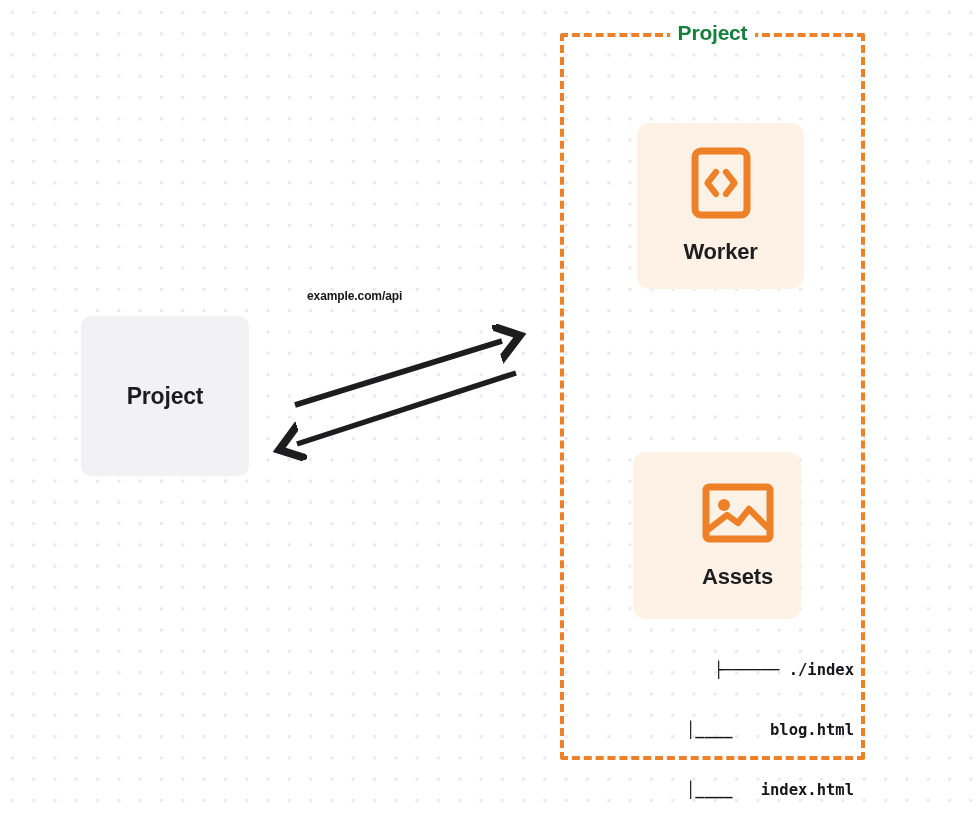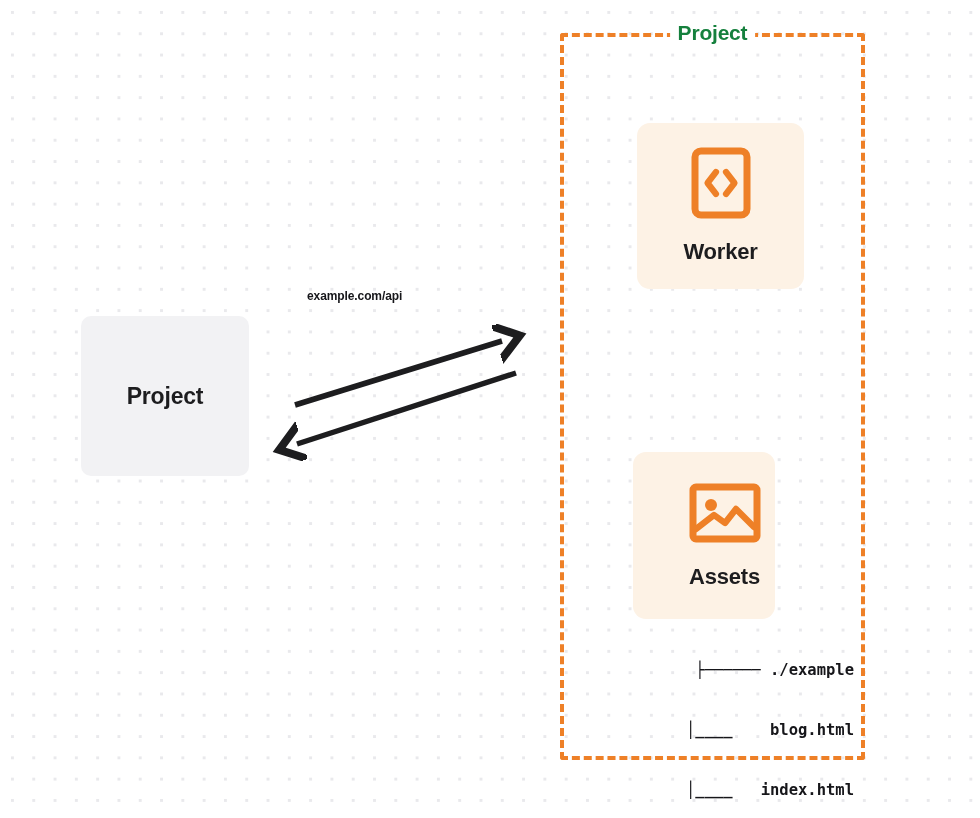--- a/index.html
+++ b/index.html
@@ -109,21 +109,21 @@
   #worker-card {
     left: 73px;
     top: 86px;
     width: 167px;
     height: 166px;
   }
 
   #assets-card {
     left: 69px;
     top: 415px;
-    width: 142px;
+    width: 168px;
     height: 167px;
     padding-left: 41px;
   }
 
   .service-card .card-icon {
     display: block;
     margin-bottom: 16px;
   }
 
   .service-card .card-title {
@@ -197,21 +197,21 @@
         <svg width="72" height="62" viewBox="0 0 72 62" aria-hidden="true">
           <rect x="4" y="5" width="64" height="52" rx="3" ry="3" fill="none" stroke="#ee8027" stroke-width="7"></rect>
           <circle cx="22" cy="23" r="6" fill="#ee8027"></circle>
           <path d="M 7 47 L 25 33 L 36 41 L 47 27 L 65 45" fill="none" stroke="#ee8027" stroke-width="6.4" stroke-linecap="round" stroke-linejoin="round"></path>
         </svg>
       </span>
       <span class="card-title">Assets</span>
     </div>
 
     <div id="assets-file-tree">
-      <span class="tree-row">├────── ./example</span>
+      <span class="tree-row">├────── ./index</span>
       <span class="tree-row">│____    blog.html</span>
       <span class="tree-row">│____   index.html</span>
       
     </div>
 
   </div>
 
 </div>
 
 </body></html>

